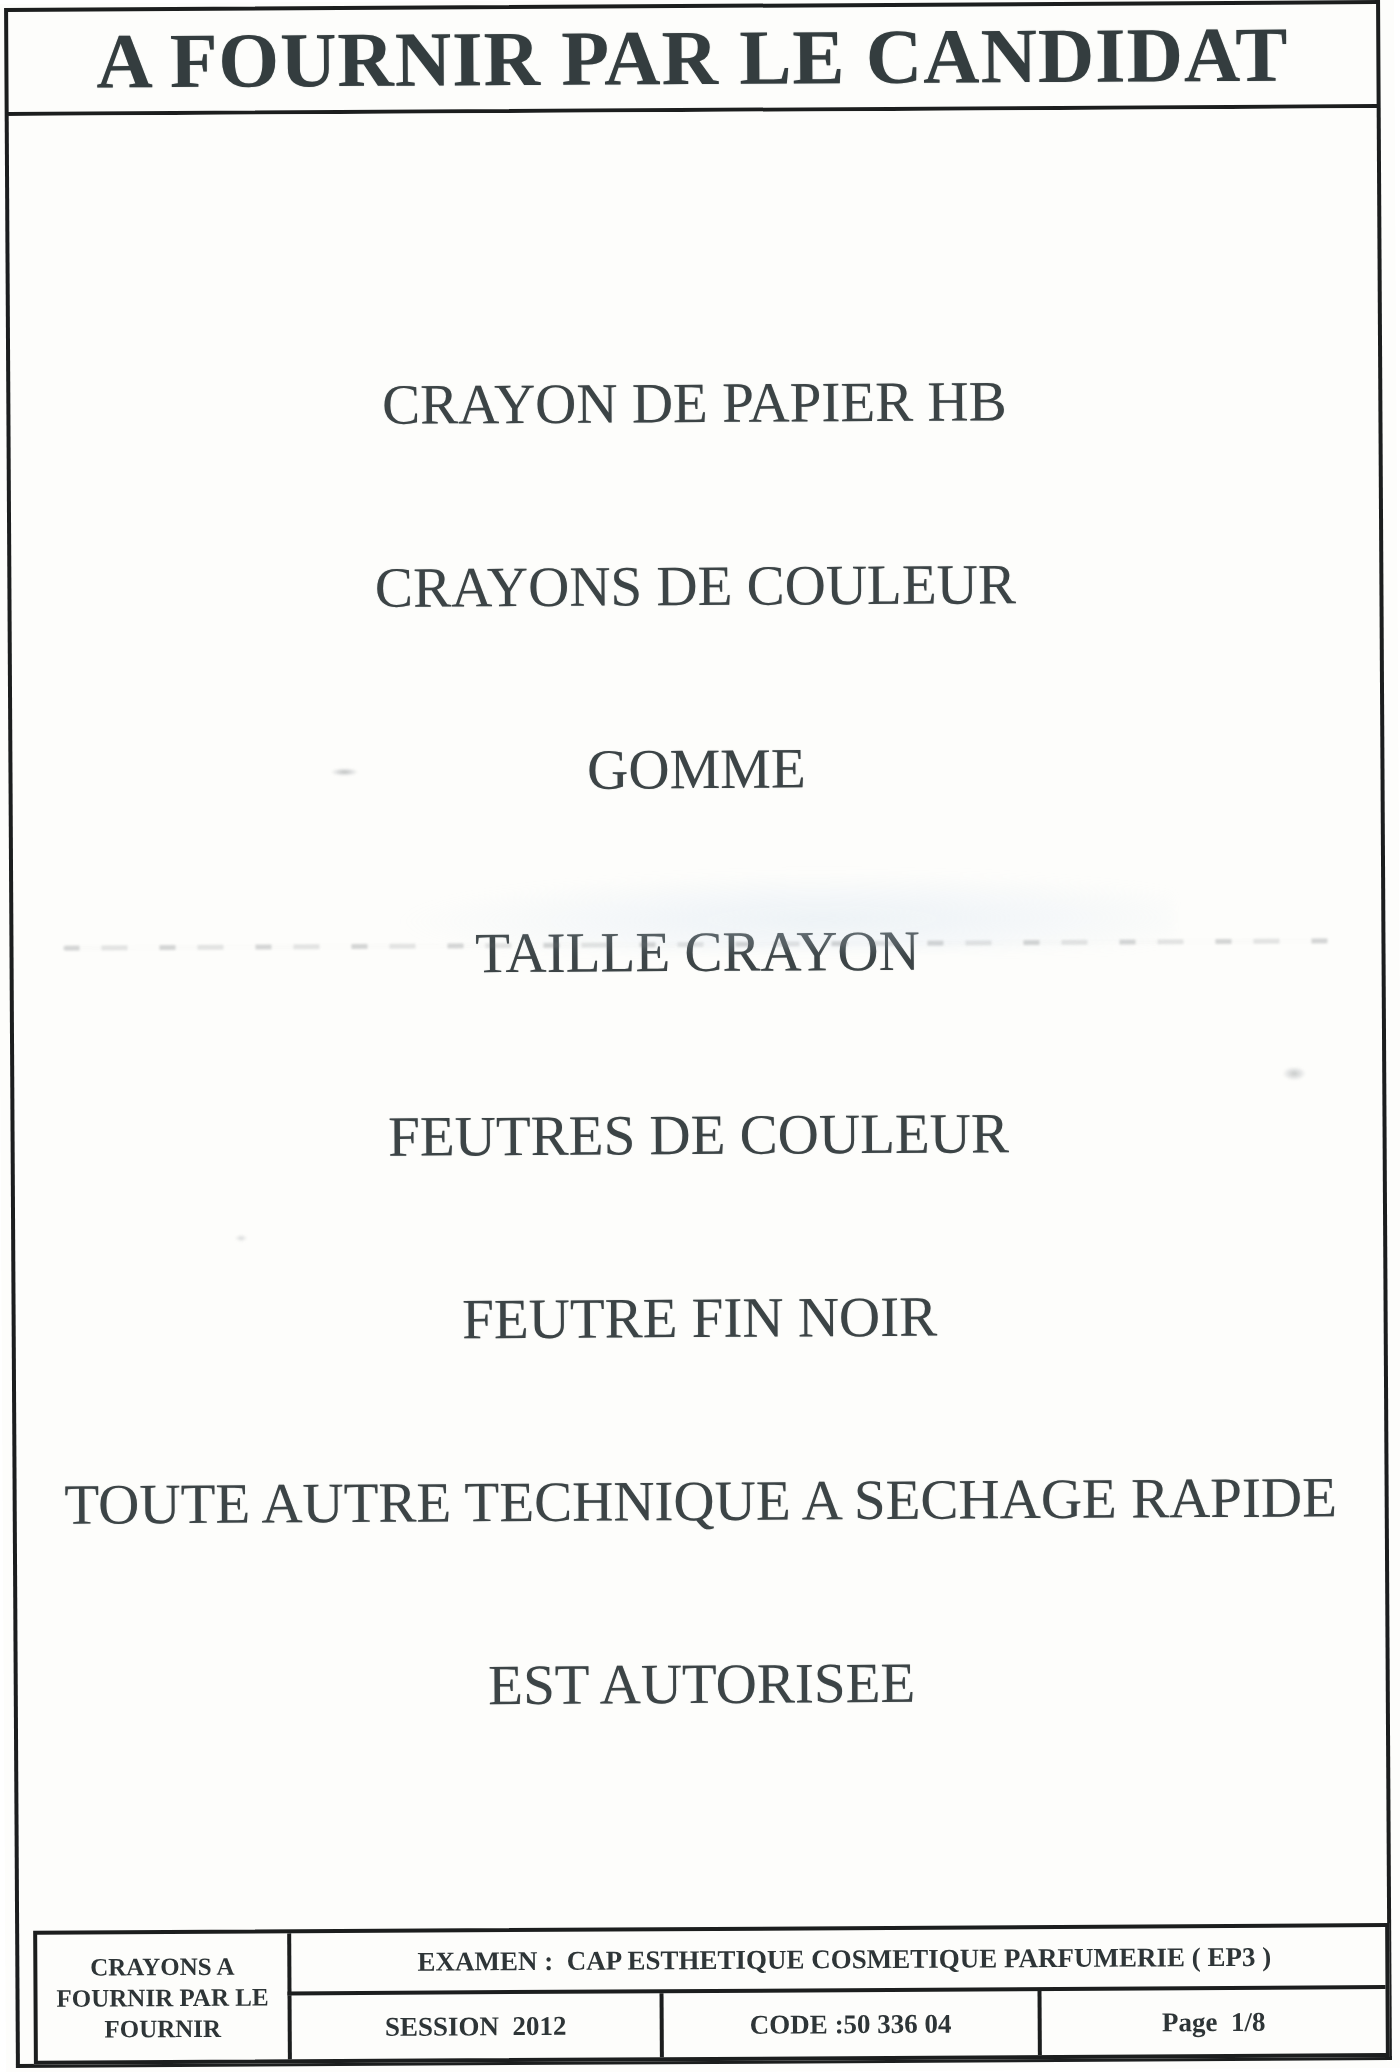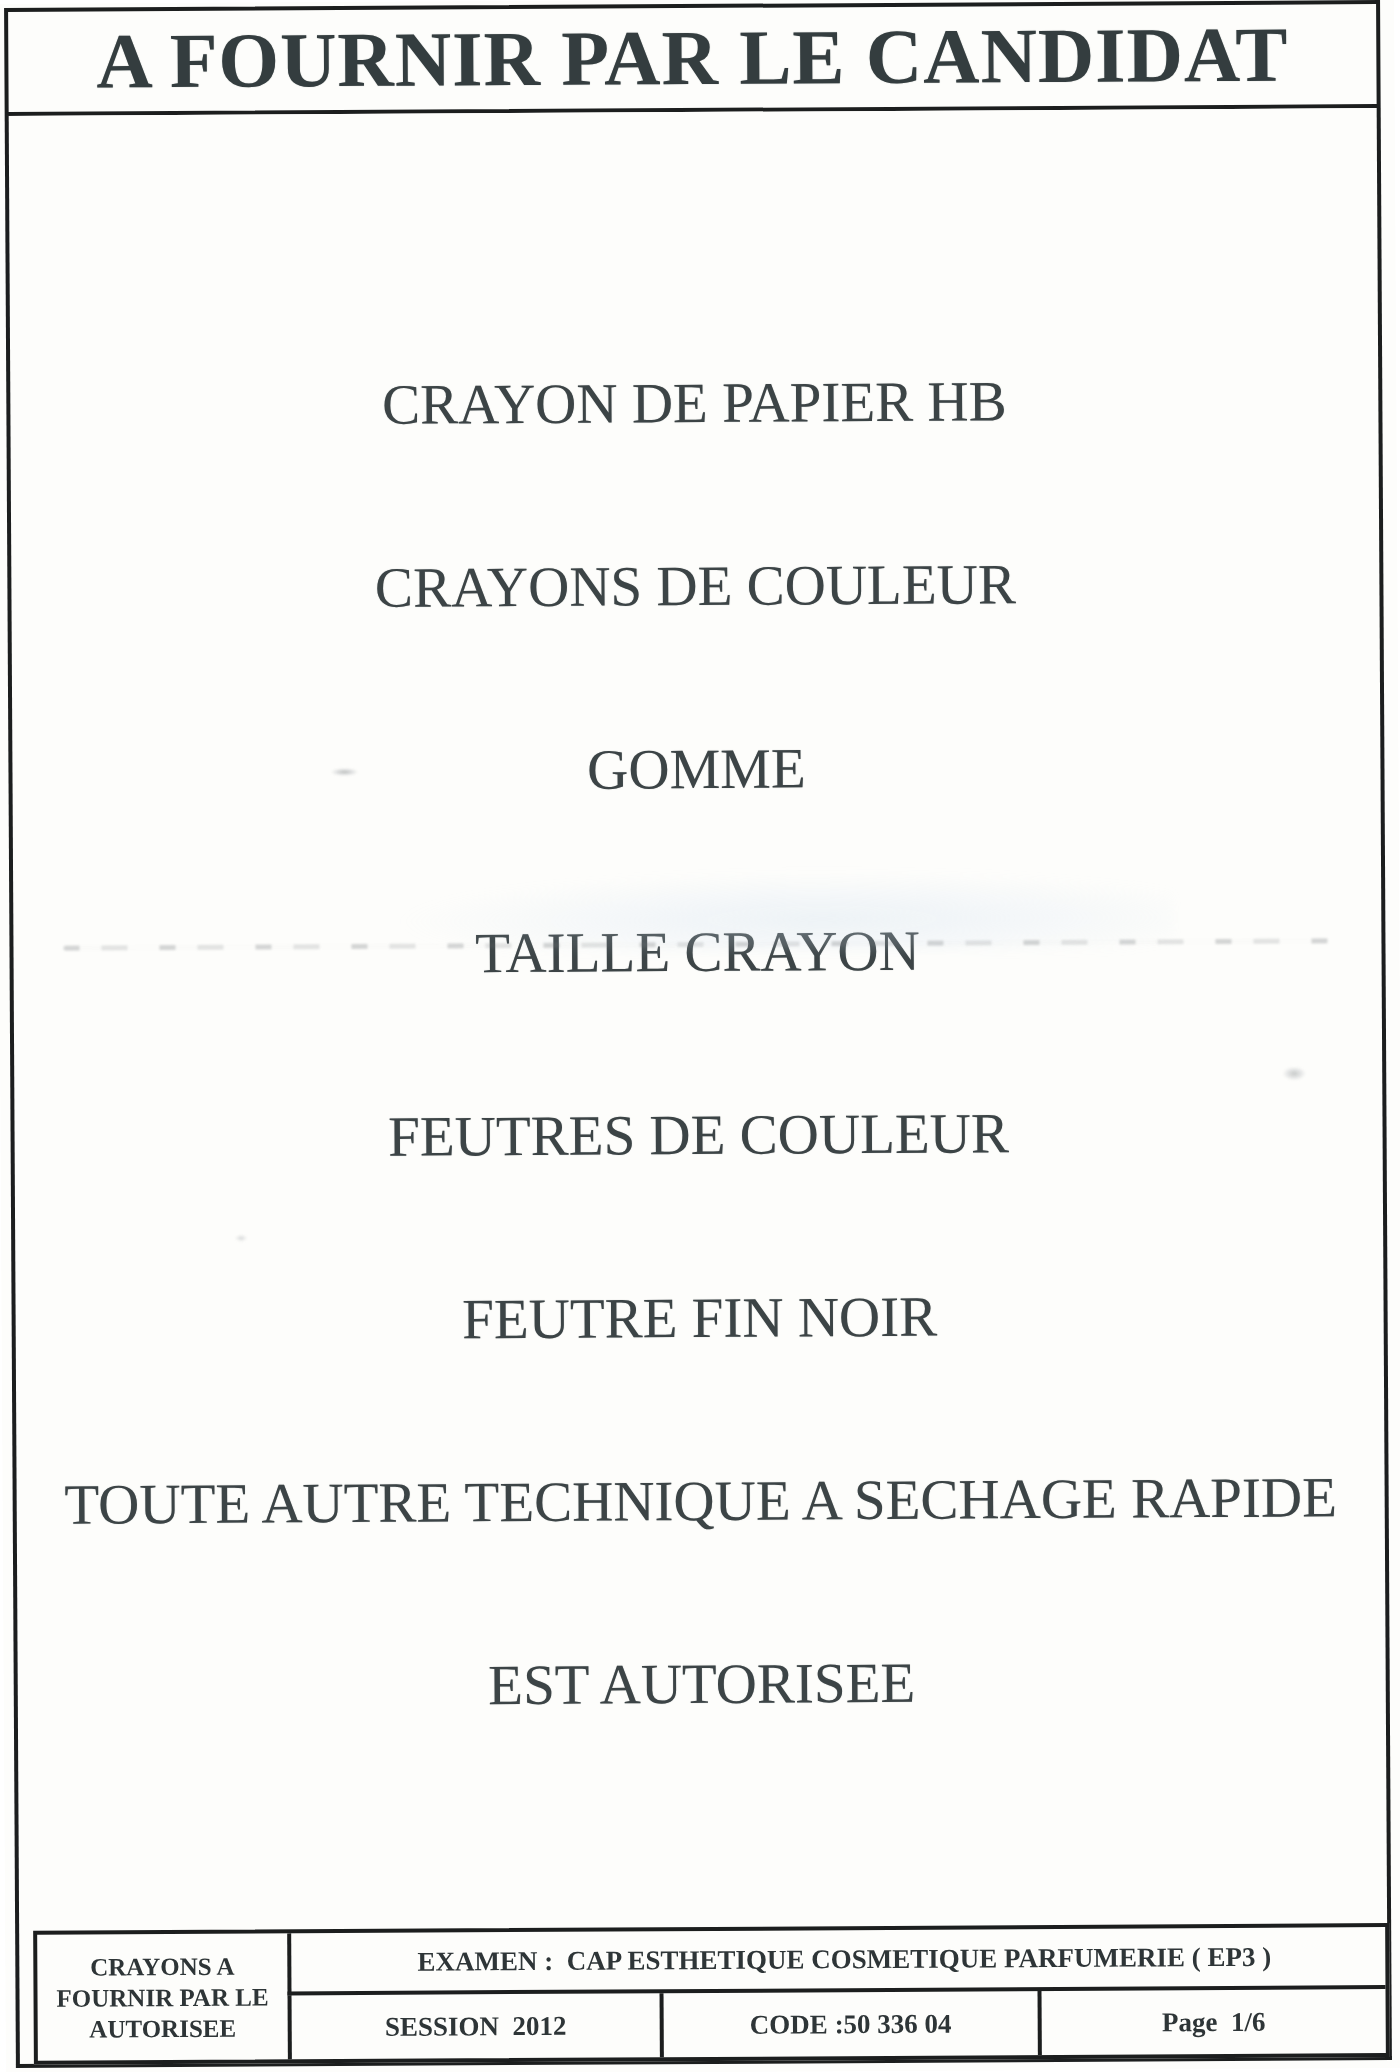--- a/index.html
+++ b/index.html
@@ -128,30 +128,30 @@
     <div class="cloud-artifact"></div>
     <div class="smudge-artifact"></div>
     <div class="speck-a"></div>
     <div class="speck-b"></div>
     <div class="speck-c"></div>
 
     <div class="footer-table">
       <div class="cell left-cell">
         <div>CRAYONS A</div>
         <div>FOURNIR PAR LE</div>
-        <div>AUTORISEE</div>
+        <div>FOURNIR</div>
       </div>
       <div class="cell exam-cell">
         <span>EXAMEN :  CAP ESTHETIQUE COSMETIQUE PARFUMERIE ( EP3 )</span>
       </div>
       <div class="cell session-cell">
         <span>SESSION  2012</span>
       </div>
       <div class="cell code-cell">
         <span>CODE :50 336 04</span>
       </div>
       <div class="cell page-cell">
-        <span>Page  1/6</span>
+        <span>Page  1/8</span>
       </div>
     </div>
 
   </div>
 </div>
 
 </body></html>

